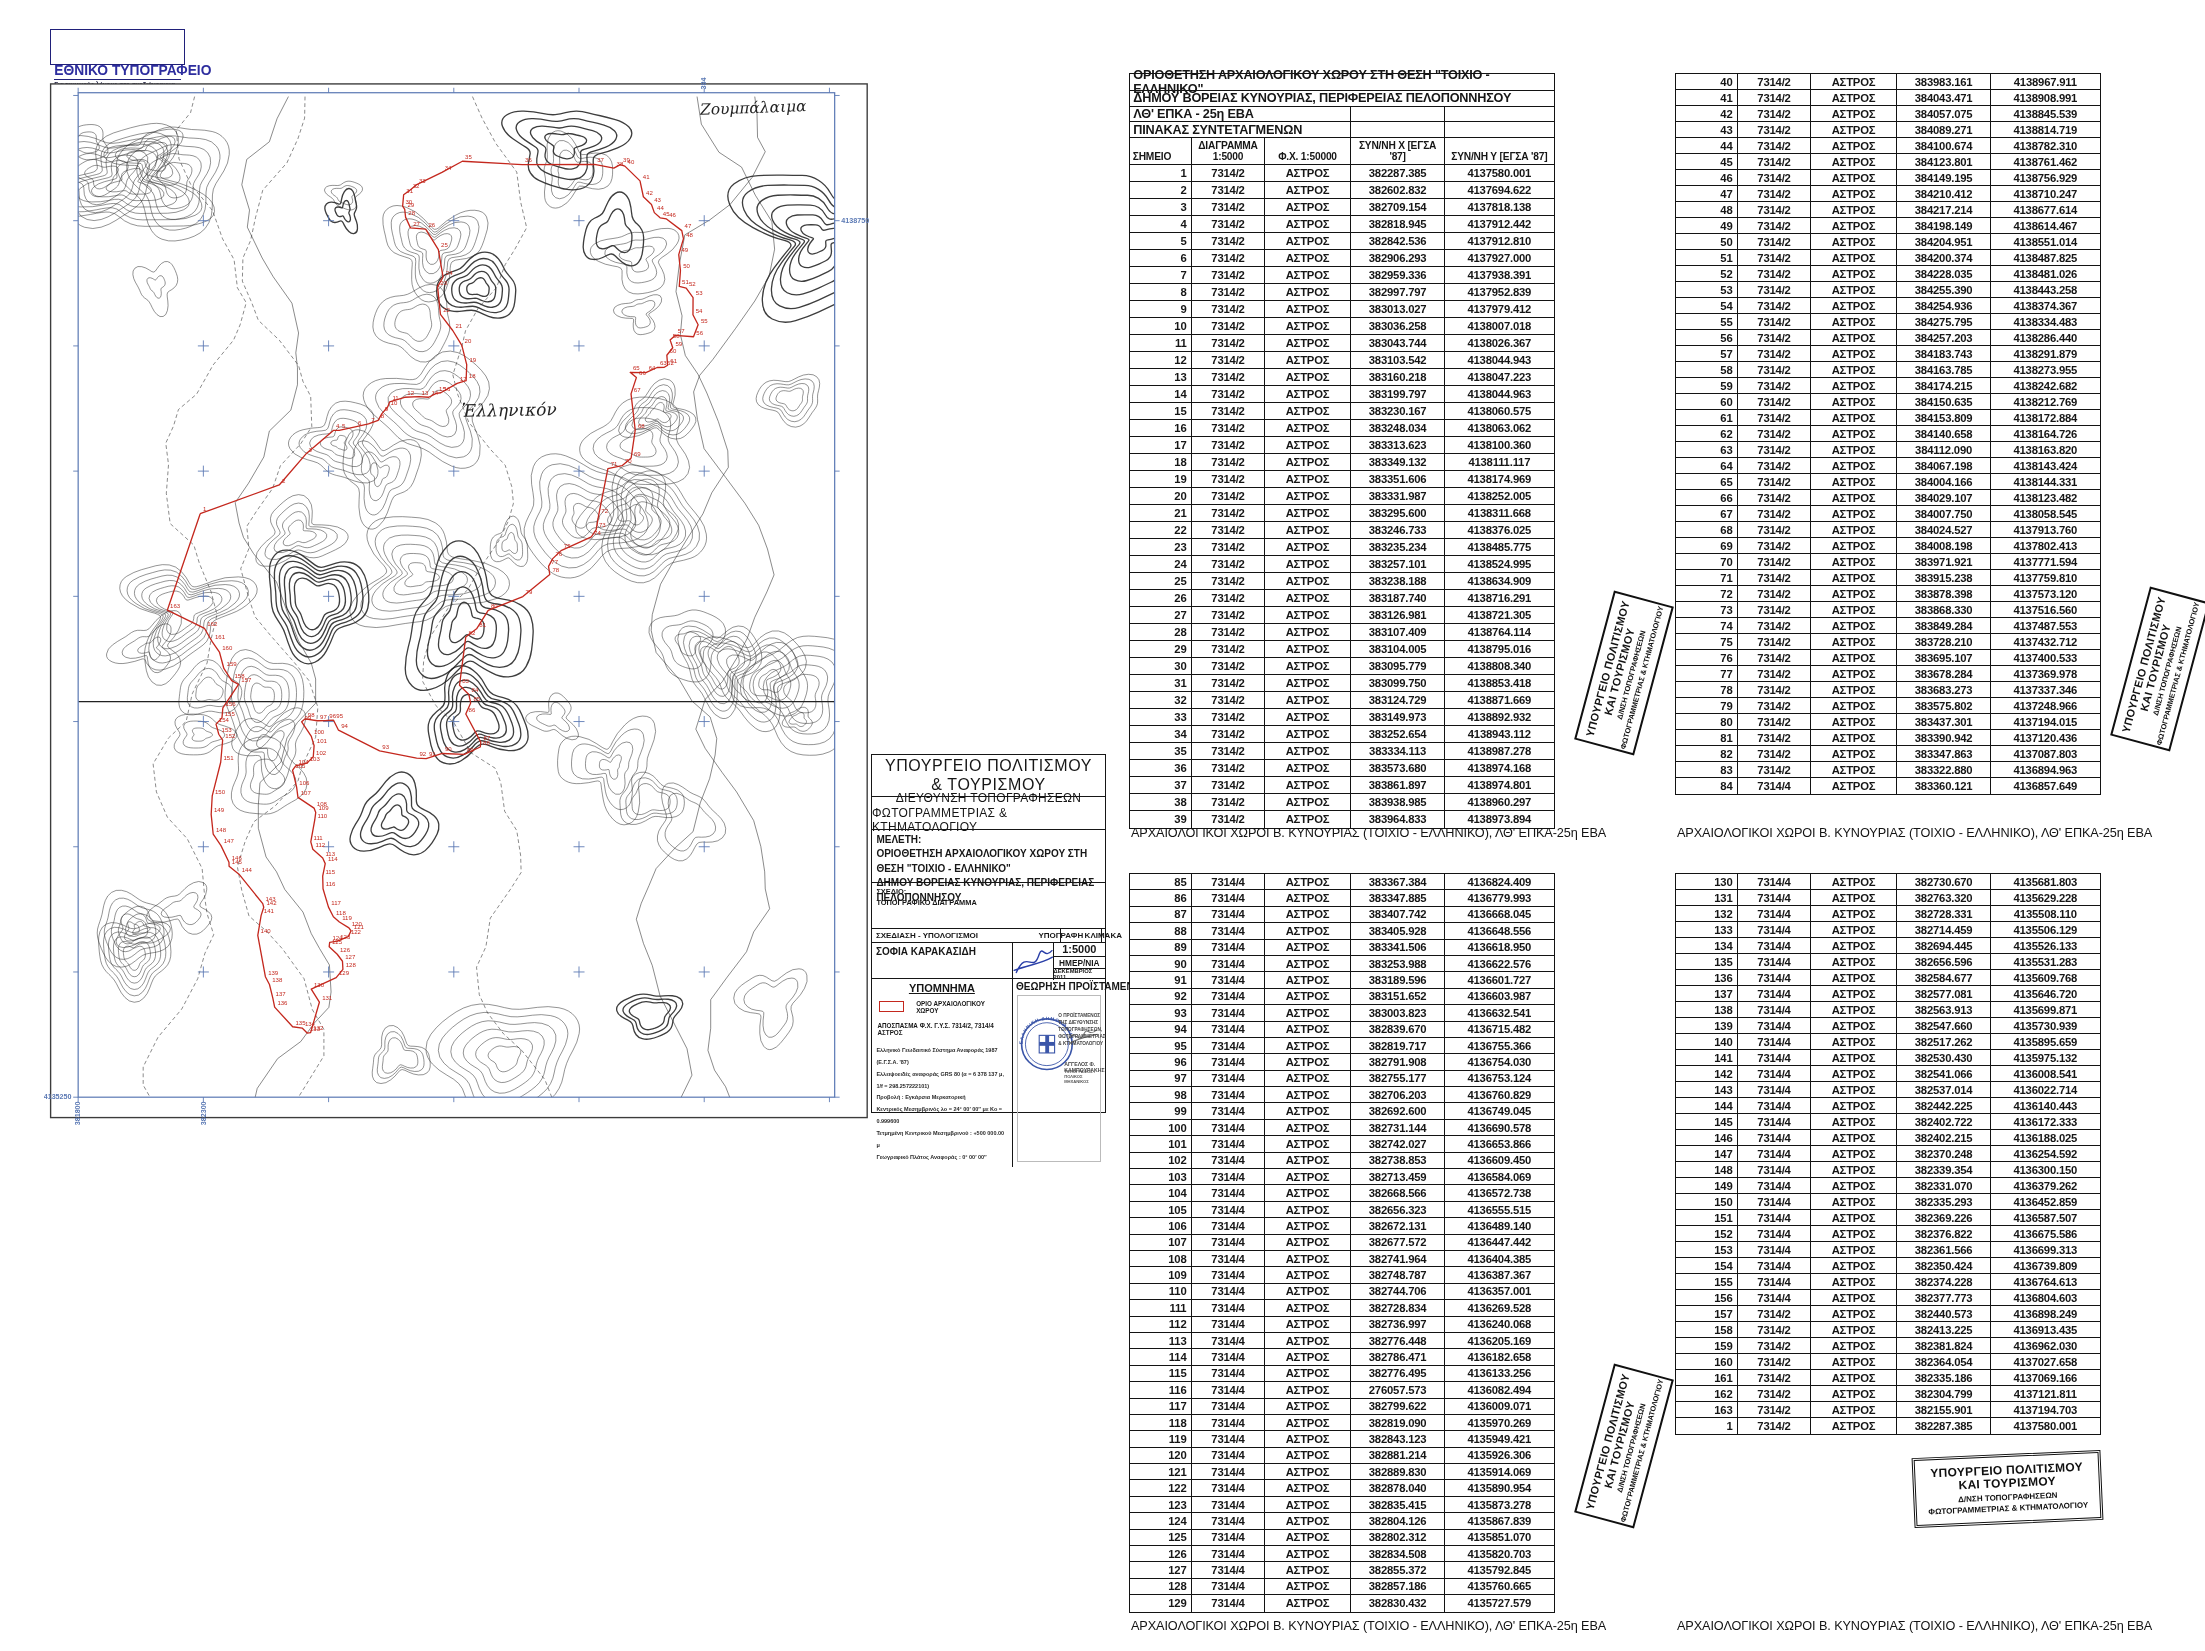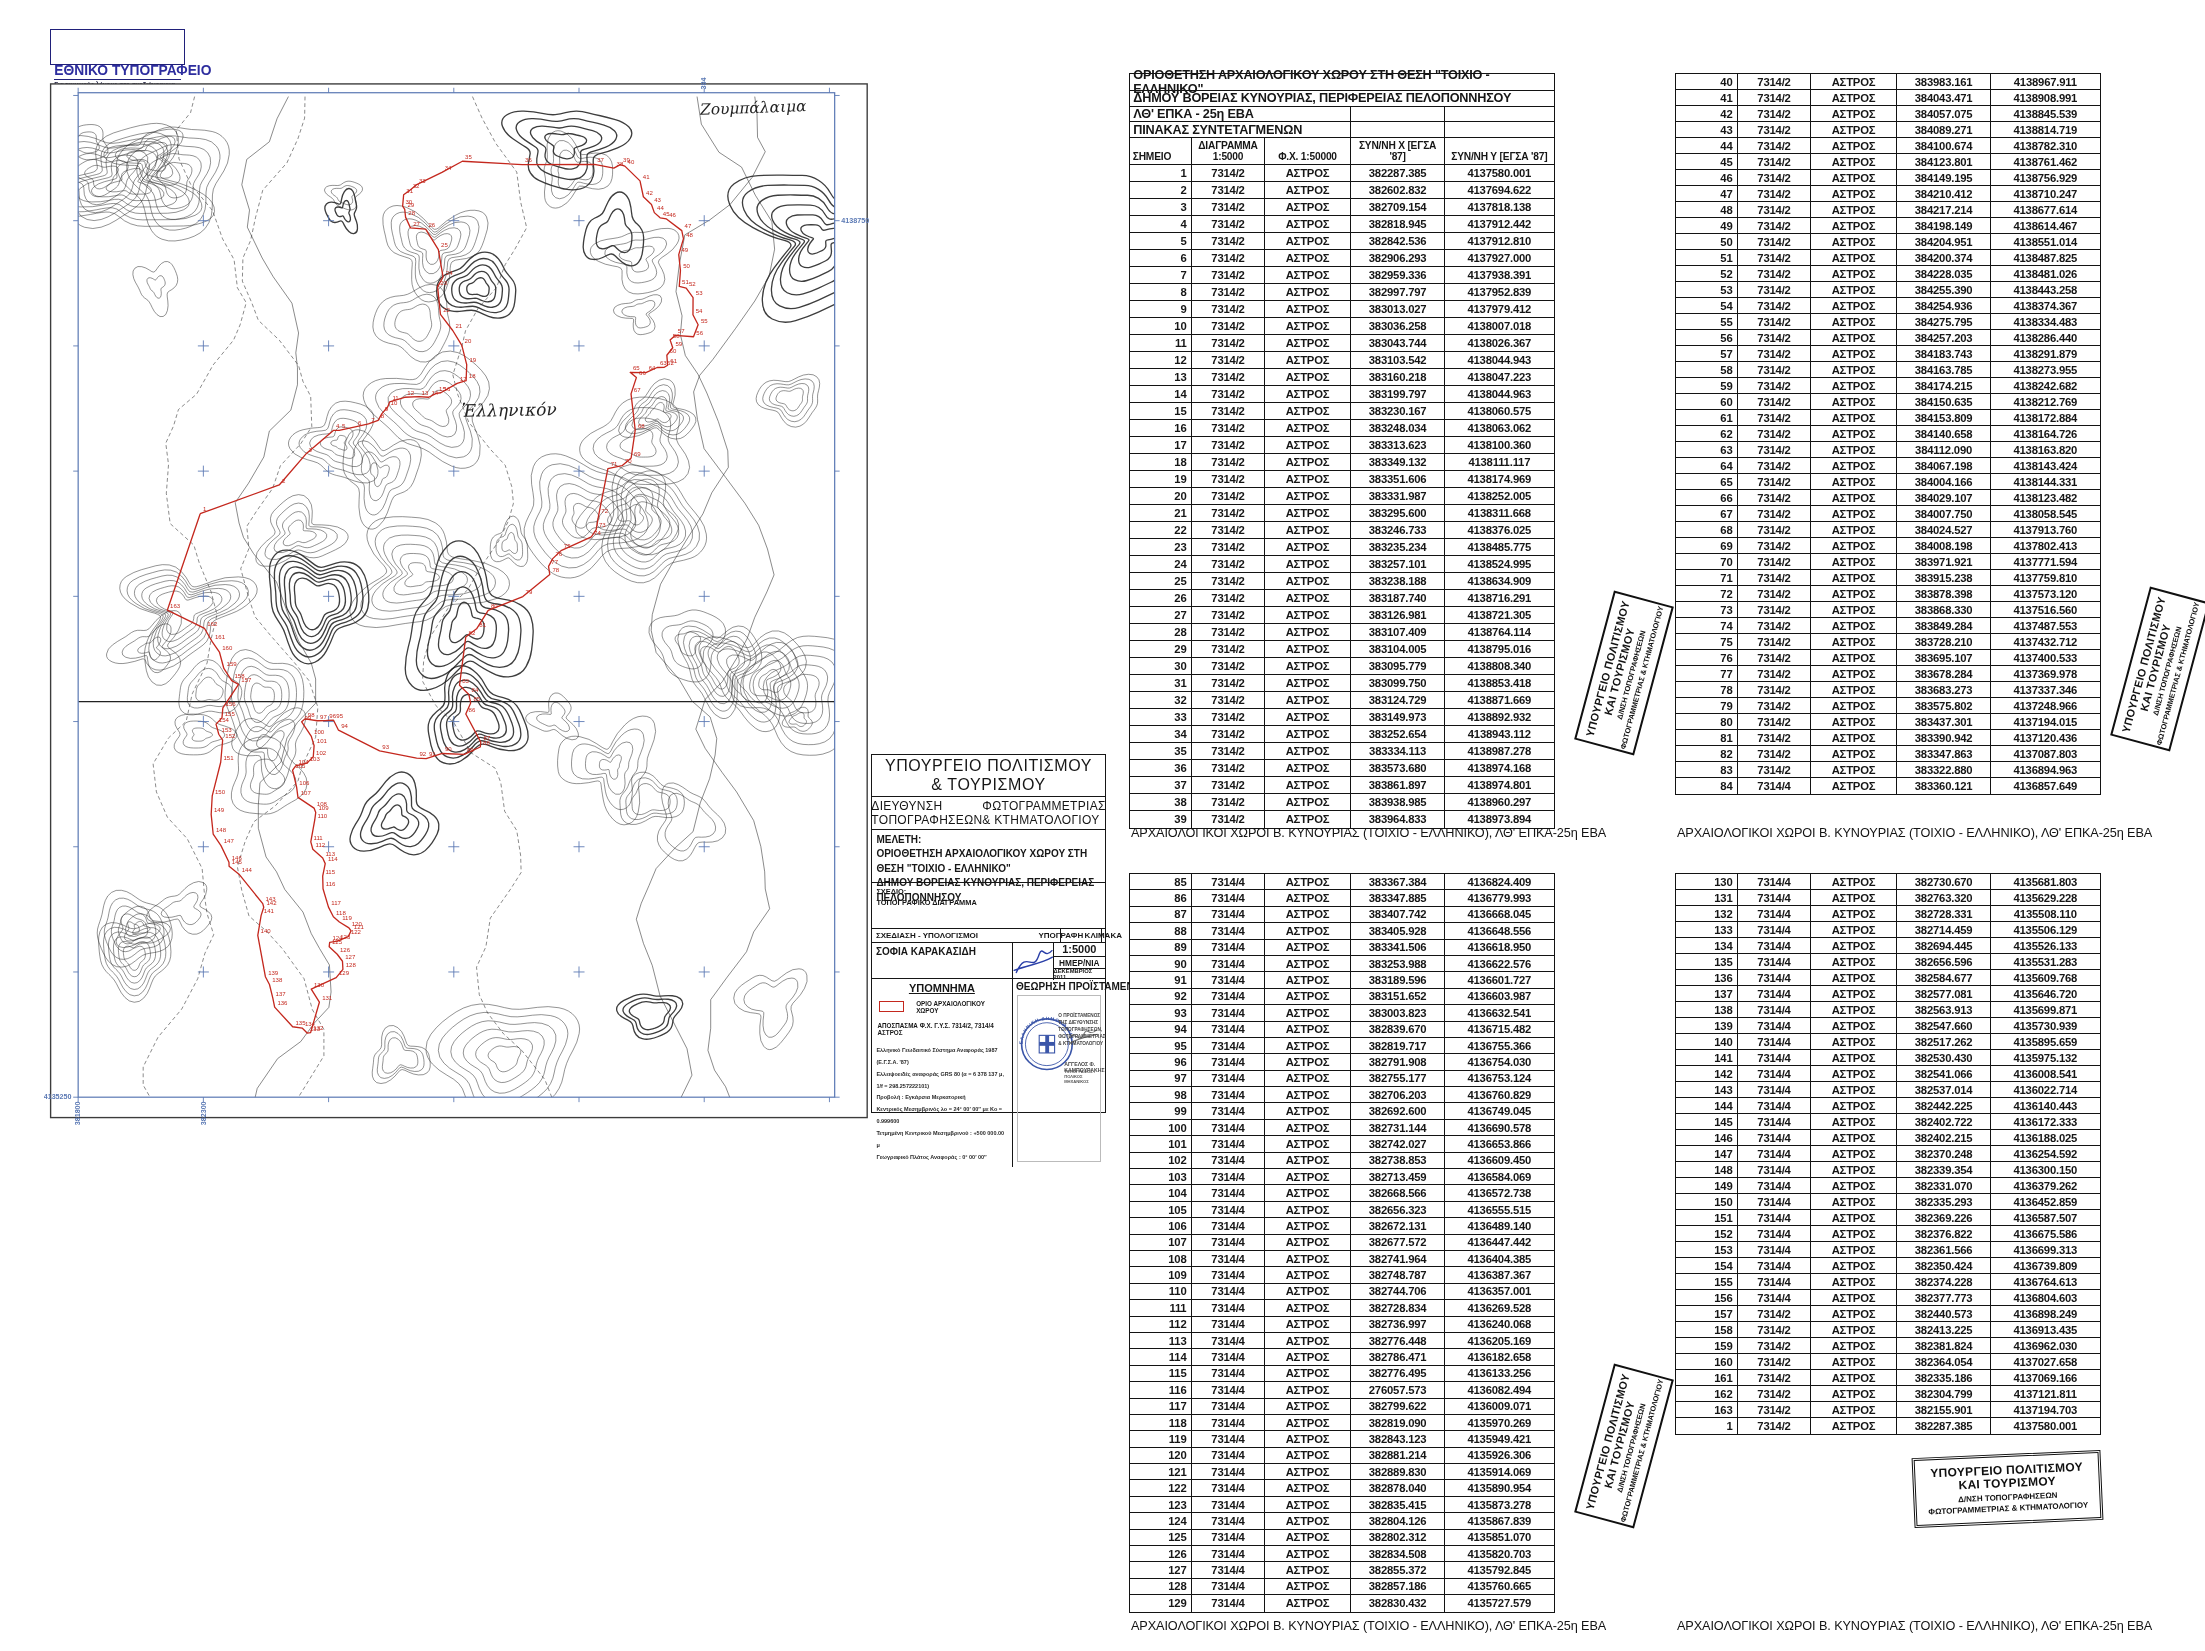--- a/index.html
+++ b/index.html
@@ -38,21 +38,21 @@
       letter-spacing:-0.2px;box-sizing:border-box;overflow:hidden;}
   .tc+.tc{border-left:1.1px solid #131313;}
   .tc.c0{justify-content:flex-end;padding-right:5px;}
   .caption{position:absolute;font-size:12.7px;color:#131313;white-space:nowrap;letter-spacing:-0.1px;}
   
   .tblock{position:absolute;left:871px;top:754px;width:235px;height:359px;border:1.7px solid #161616;
           background:#fff;box-sizing:border-box;}
   .tb-r{border-bottom:1.1px solid #161616;box-sizing:border-box;}
   .tb-min{height:42px;display:flex;flex-direction:column;align-items:center;justify-content:center;
           font-size:16px;letter-spacing:0.6px;line-height:1.15;}
-  .tb-dir{height:33px;display:flex;flex-direction:row;align-items:center;justify-content:center;
+  .tb-dir{height:33px;display:flex;flex-direction:column;align-items:center;justify-content:center;
           font-size:12px;letter-spacing:0.3px;line-height:1.2;}
   .tb-study{height:53px;padding:2.8px 4.4px;font-size:10px;font-weight:700;line-height:1.45;}
   .tb-draw{height:46px;padding:2.8px 4.4px;font-size:7.4px;font-weight:700;line-height:1.5;}
   .tb-cols{height:13.8px;display:grid;grid-template-columns:60% 17.5% 22.5%;font-size:8px;
            font-weight:700;}
   .tb-cols>div{display:flex;align-items:center;padding-left:3.9px;box-sizing:border-box;}
   .tb-cols>div+div{border-left:1.1px solid #161616;justify-content:center;padding-left:0;margin-left:48px;}
   .tb-sign{height:36px;display:grid;grid-template-columns:60% 17.5% 22.5%;}
   .tb-sign>div{box-sizing:border-box;position:relative;}
   .tb-sign>div+div{border-left:1.1px solid #161616;}

